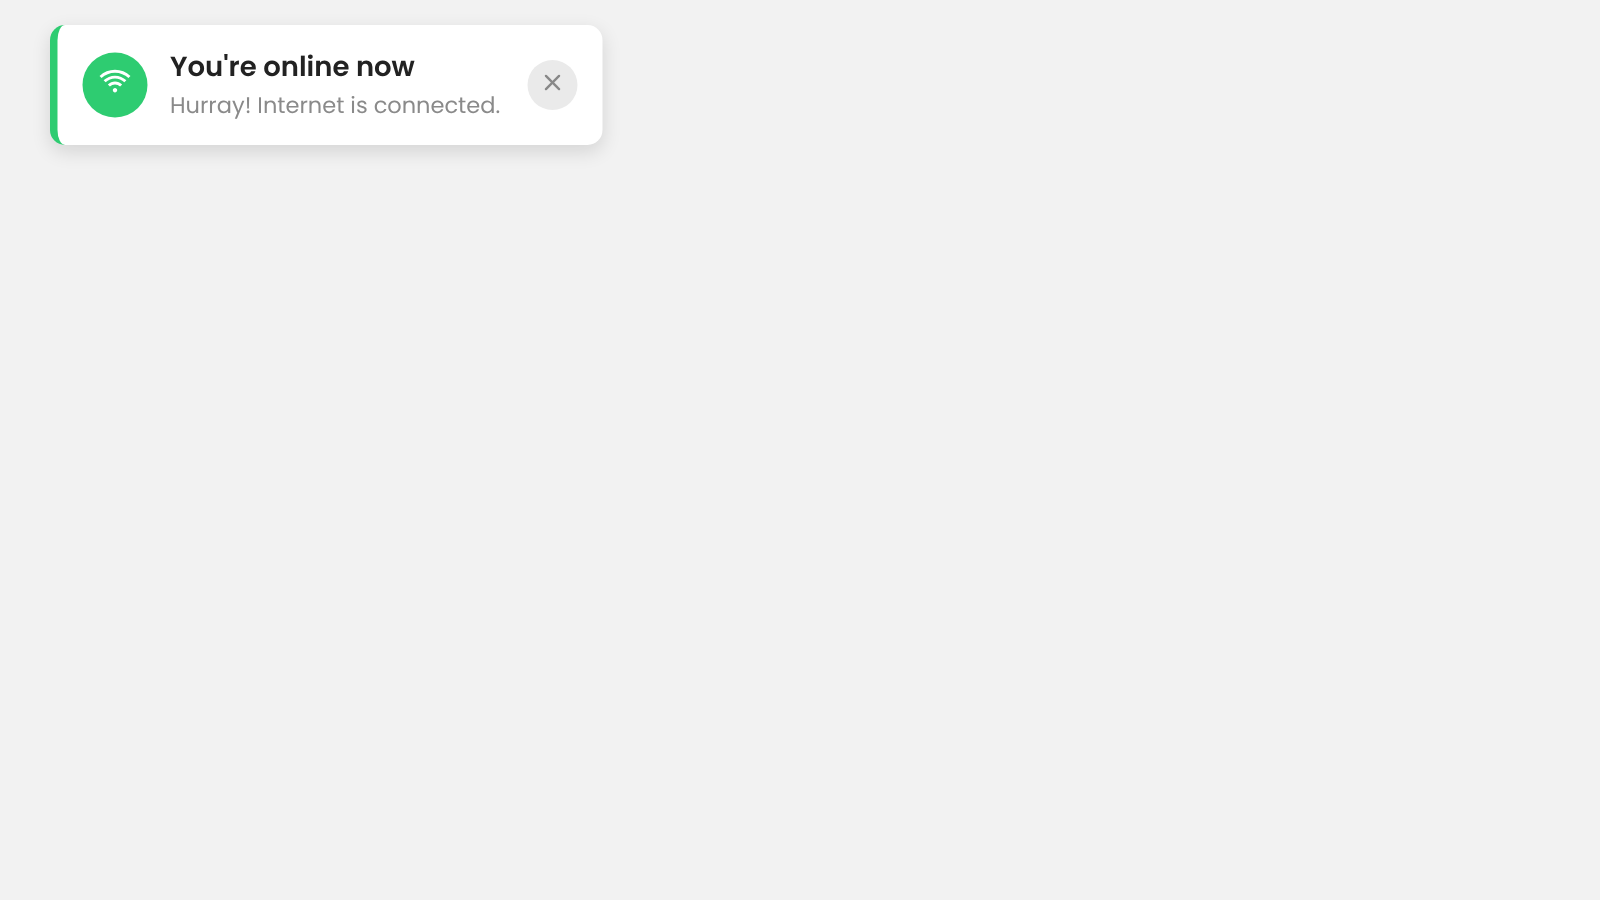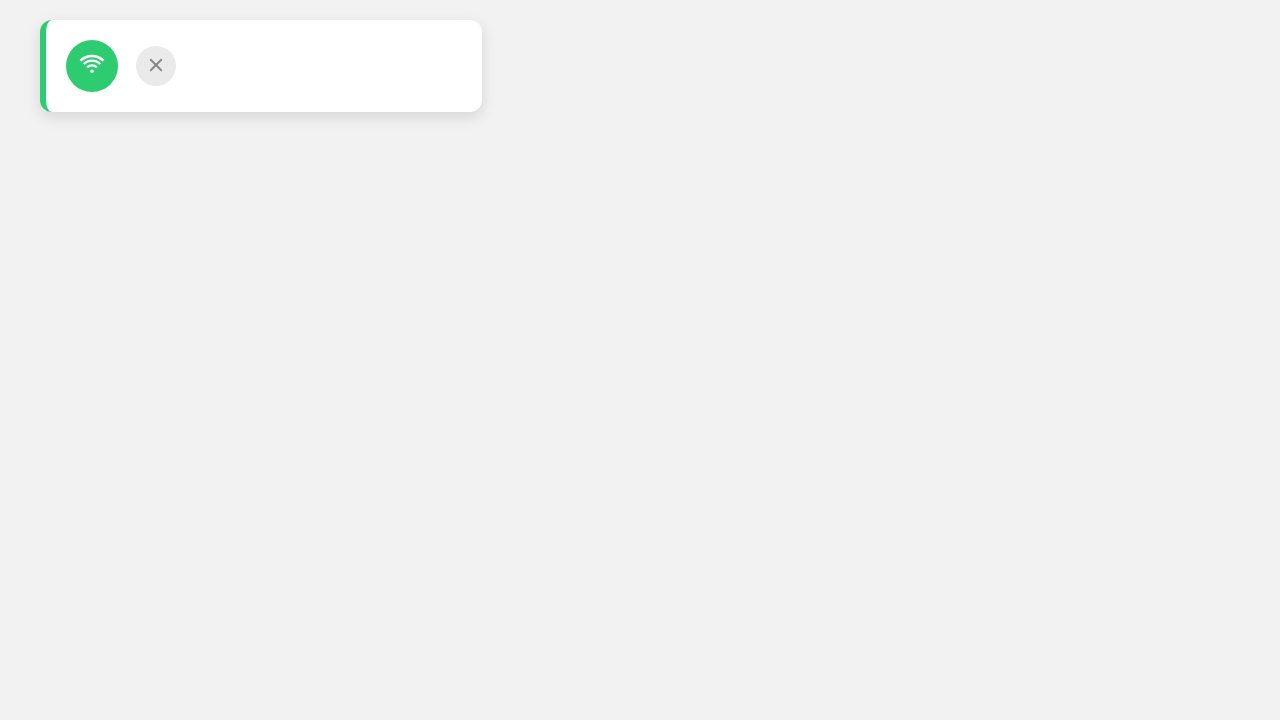--- a/index.html
+++ b/index.html
@@ -98,20 +98,24 @@
 <body>
 
 <div class="toast">
   <div class="icon-circle">
     <span>
       <svg viewBox="0 0 24 24" xmlns="http://www.w3.org/2000/svg">
         <path d="M12 20.5c.83 0 1.5-.67 1.5-1.5s-.67-1.5-1.5-1.5-1.5.67-1.5 1.5.67 1.5 1.5 1.5zM8.5 16.5c1-.95 2.2-1.5 3.5-1.5s2.5.55 3.5 1.5l1.4-1.45C15.5 13.7 13.8 13 12 13s-3.5.7-4.9 2.05L8.5 16.5zM5.6 13.6C7.3 12 9.6 11 12 11s4.7 1 6.4 2.6l1.4-1.45C17.7 10.15 14.9 9 12 9s-5.7 1.15-7.8 3.15L5.6 13.6zM2.8 10.7C5.3 8.35 8.55 7 12 7s6.7 1.35 9.2 3.7l1.4-1.45C19.7 6.5 15.95 5 12 5S4.3 6.5 1.4 9.25L2.8 10.7z"></path>
       </svg>
     </span>
   </div>
+  <div class="content">
+    <div class="title">You're online now</div>
+    <div class="message">Hurray! Internet is connected.</div>
+  </div>
   <button class="close-btn">
     <span>
       <svg viewBox="0 0 24 24" xmlns="http://www.w3.org/2000/svg">
         <line x1="5" y1="5" x2="19" y2="19"></line>
         <line x1="19" y1="5" x2="5" y2="19"></line>
       </svg>
     </span>
   </button>
 </div>
 

